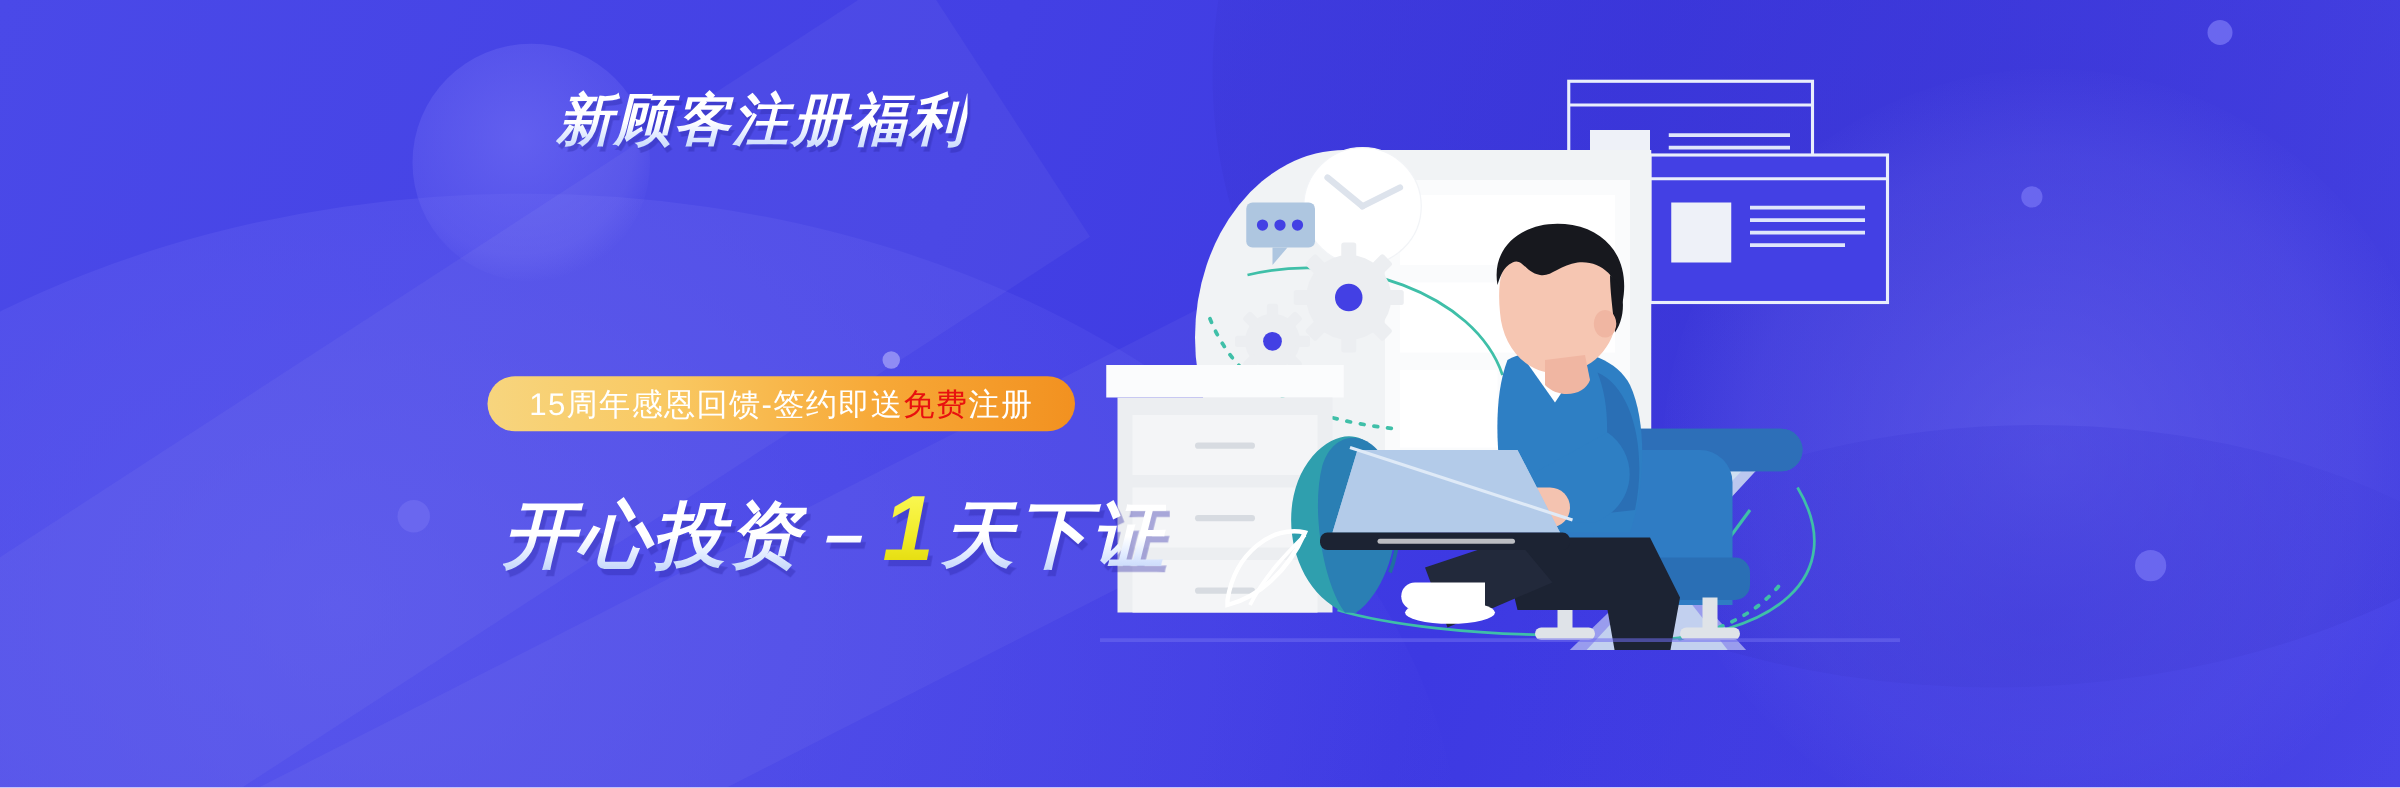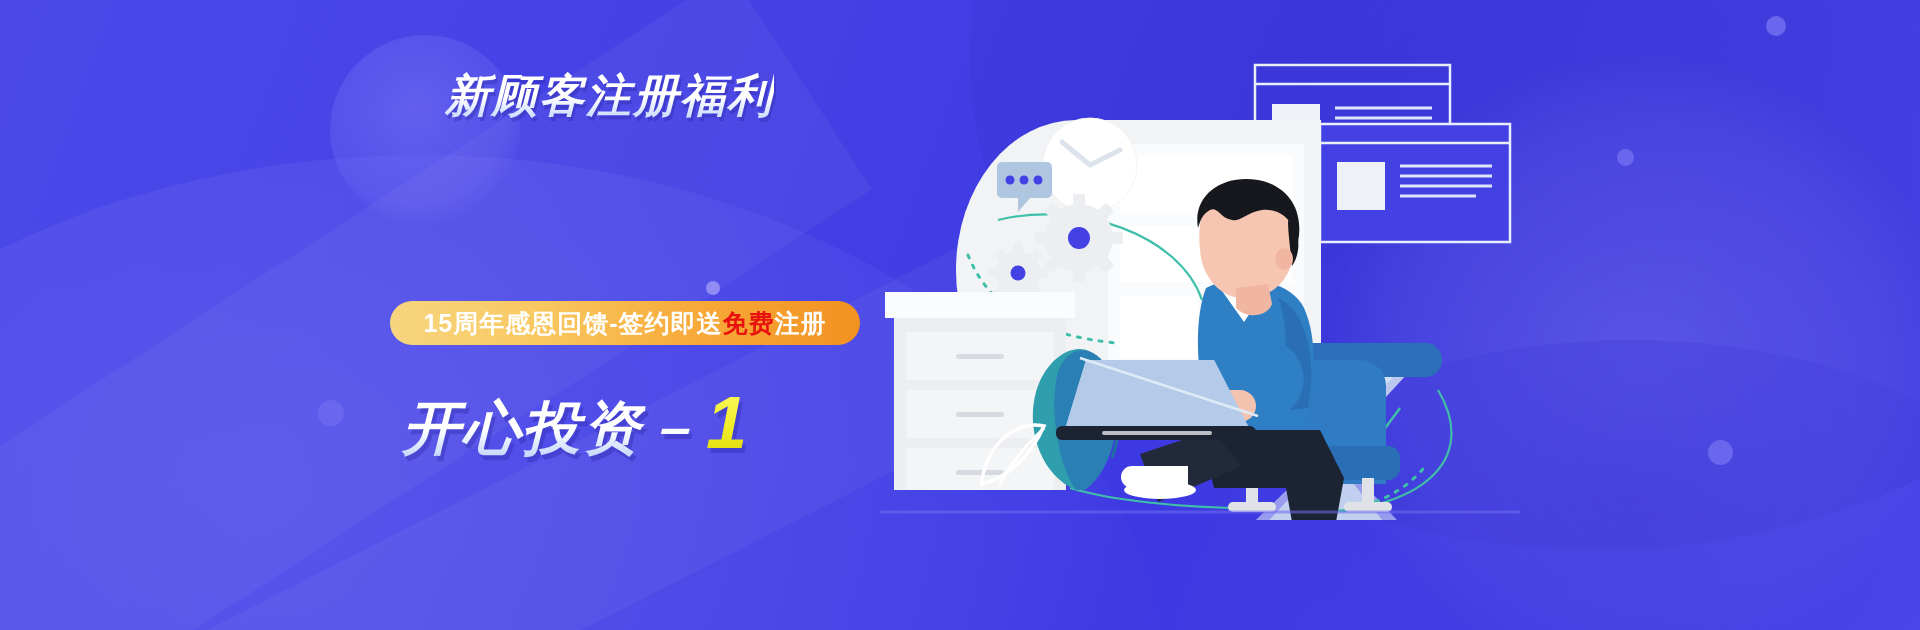--- a/index.html
+++ b/index.html
@@ -74,21 +74,21 @@
   }
 
   .badge{
     position:absolute;left:390px;top:301px;
     height:44px;min-width:470px;
     display:flex;align-items:center;justify-content:center;
     padding:0 22px;
     border-radius:22px;
     background:linear-gradient(90deg,#f7d57e 0%,#f9c963 30%,#f7a938 66%,#f29120 100%);
     color:#ffffff;
-    font-size:25px;font-weight:bold;letter-spacing:1px;
+    font-size:25px;font-weight:normal;letter-spacing:1px;
     white-space:nowrap;
     box-sizing:border-box;
   }
   .badge .hot{color:#e8110f;}
 
   .subline{
     position:absolute;left:402px;top:380px;
     font-size:58px;font-weight:bold;font-style:italic;letter-spacing:2px;
     white-space:nowrap;
     display:flex;align-items:baseline;
@@ -329,17 +329,18 @@
 
     <div class="badge">
       <span>15周年感恩回馈-签约即送</span>
       <span class="hot">免费</span>
       <span>注册</span>
     </div>
 
     <div class="subline">
       <span class="seg">开心投资－</span>
       <span class="num">1</span>
+      <span class="seg">天下证</span>
     </div>
 
   </div>
 
 </div>
 
 </body></html>

